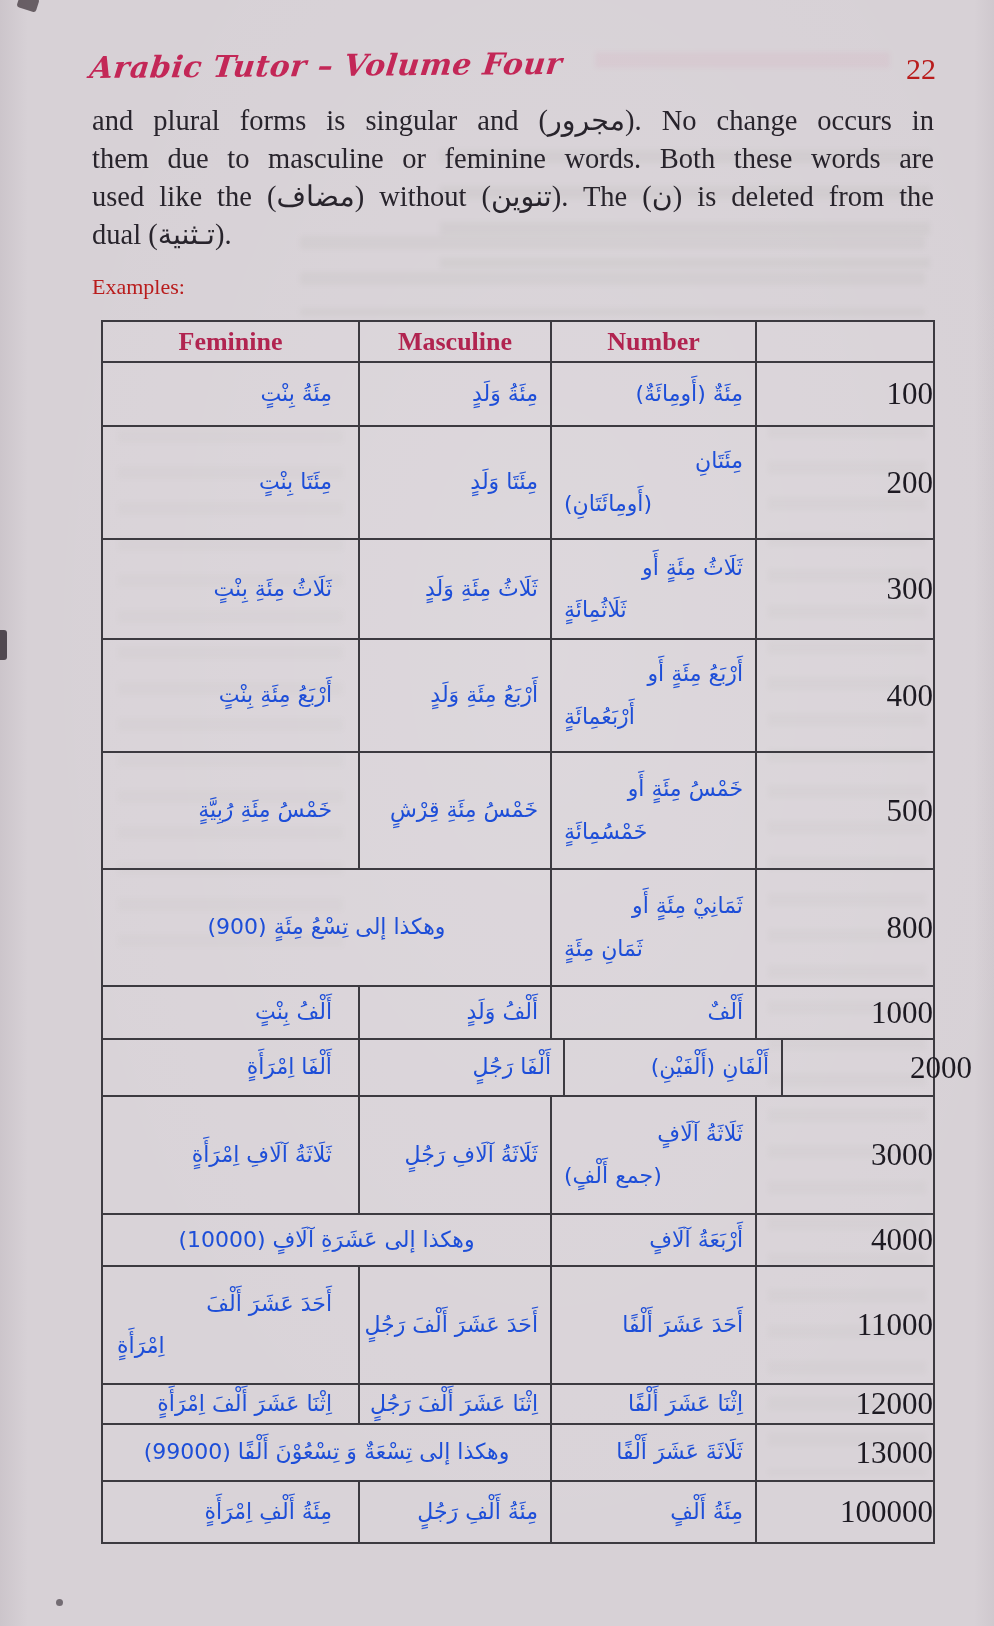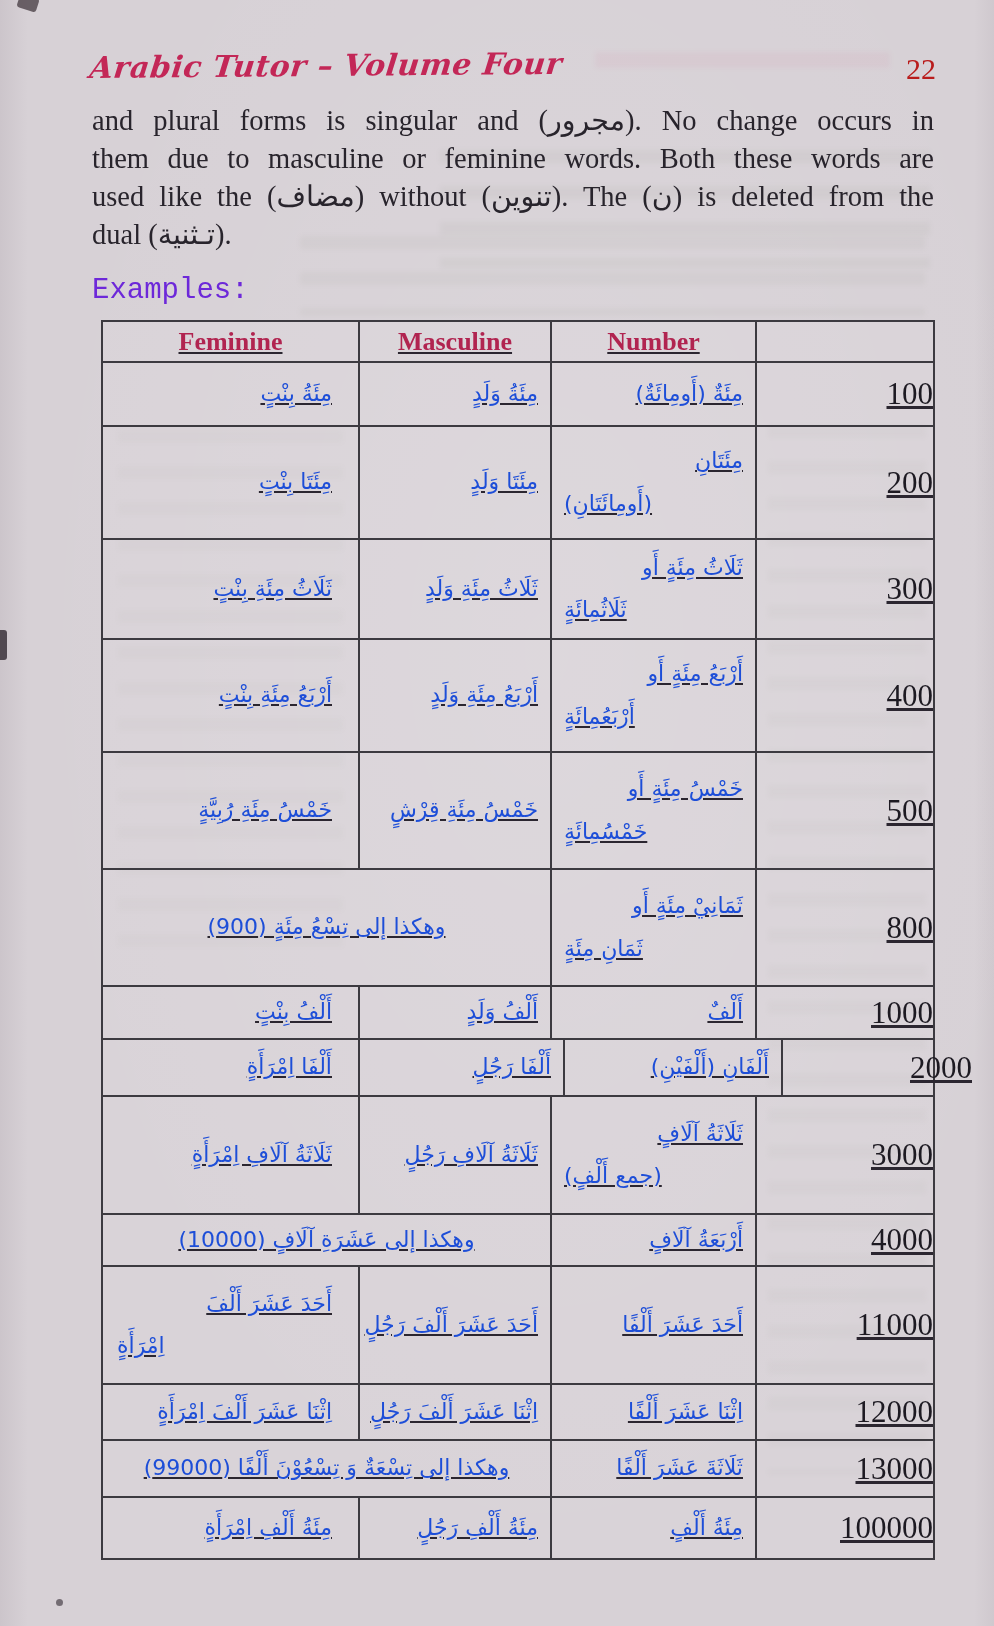--- a/index.html
+++ b/index.html
@@ -31,30 +31,29 @@
   .paragraph{position:absolute;left:92px;top:102px;width:842px;}
   .para-line{
     font-size:28.5px;line-height:38px;
     text-align:justify;text-align-last:justify;
     white-space:normal;color:#28242c;
   }
   .para-line.no-just{text-align-last:left;}
 
   .examples-heading{
     position:absolute;left:92px;top:274px;
-    font-size:29px;color:#6d28d9;font-family:Liberation Mono, monospace;
+    font-size:22px;color:#b91c1c;
   }
 
   
   :root{--bd:#3c3a40;}
   .numbers-table{
     position:absolute;left:101px;top:320px;width:834px;
     border:2px solid var(--bd);box-sizing:border-box;
     background:rgba(255,255,255,.06);
-    text-decoration:underline;
   }
   .t-row{
     display:grid;grid-template-columns:257px 192px 205px 176px;
     border-bottom:2px solid var(--bd);box-sizing:border-box;
   }
   .t-row.merged{grid-template-columns:449px 205px 176px;}
   .t-row:last-child{border-bottom:none;}
   .cell{
     border-right:2px solid var(--bd);box-sizing:border-box;
     direction:rtl;display:flex;flex-direction:column;justify-content:center;
@@ -281,21 +280,21 @@
       <div class="cell c-mas">
         <div class="l1">أَحَدَ عَشَرَ أَلْفَ رَجُلٍ</div>
       </div>
       <div class="cell c-num">
         <div class="l1">أَحَدَ عَشَرَ أَلْفًا</div>
       </div>
       <div class="cell c-digit">
         <div class="l1">11000</div>
       </div>
     </div>
-    <div class="t-row" style="height: 56px;">
+    <div class="t-row" style="height: 40px;">
       <div class="cell c-fem">
         <div class="l1">اِثْنَا عَشَرَ أَلْفَ اِمْرَأَةٍ</div>
       </div>
       <div class="cell c-mas">
         <div class="l1">اِثْنَا عَشَرَ أَلْفَ رَجُلٍ</div>
       </div>
       <div class="cell c-num">
         <div class="l1">اِثْنَا عَشَرَ أَلْفًا</div>
       </div>
       <div class="cell c-digit">

